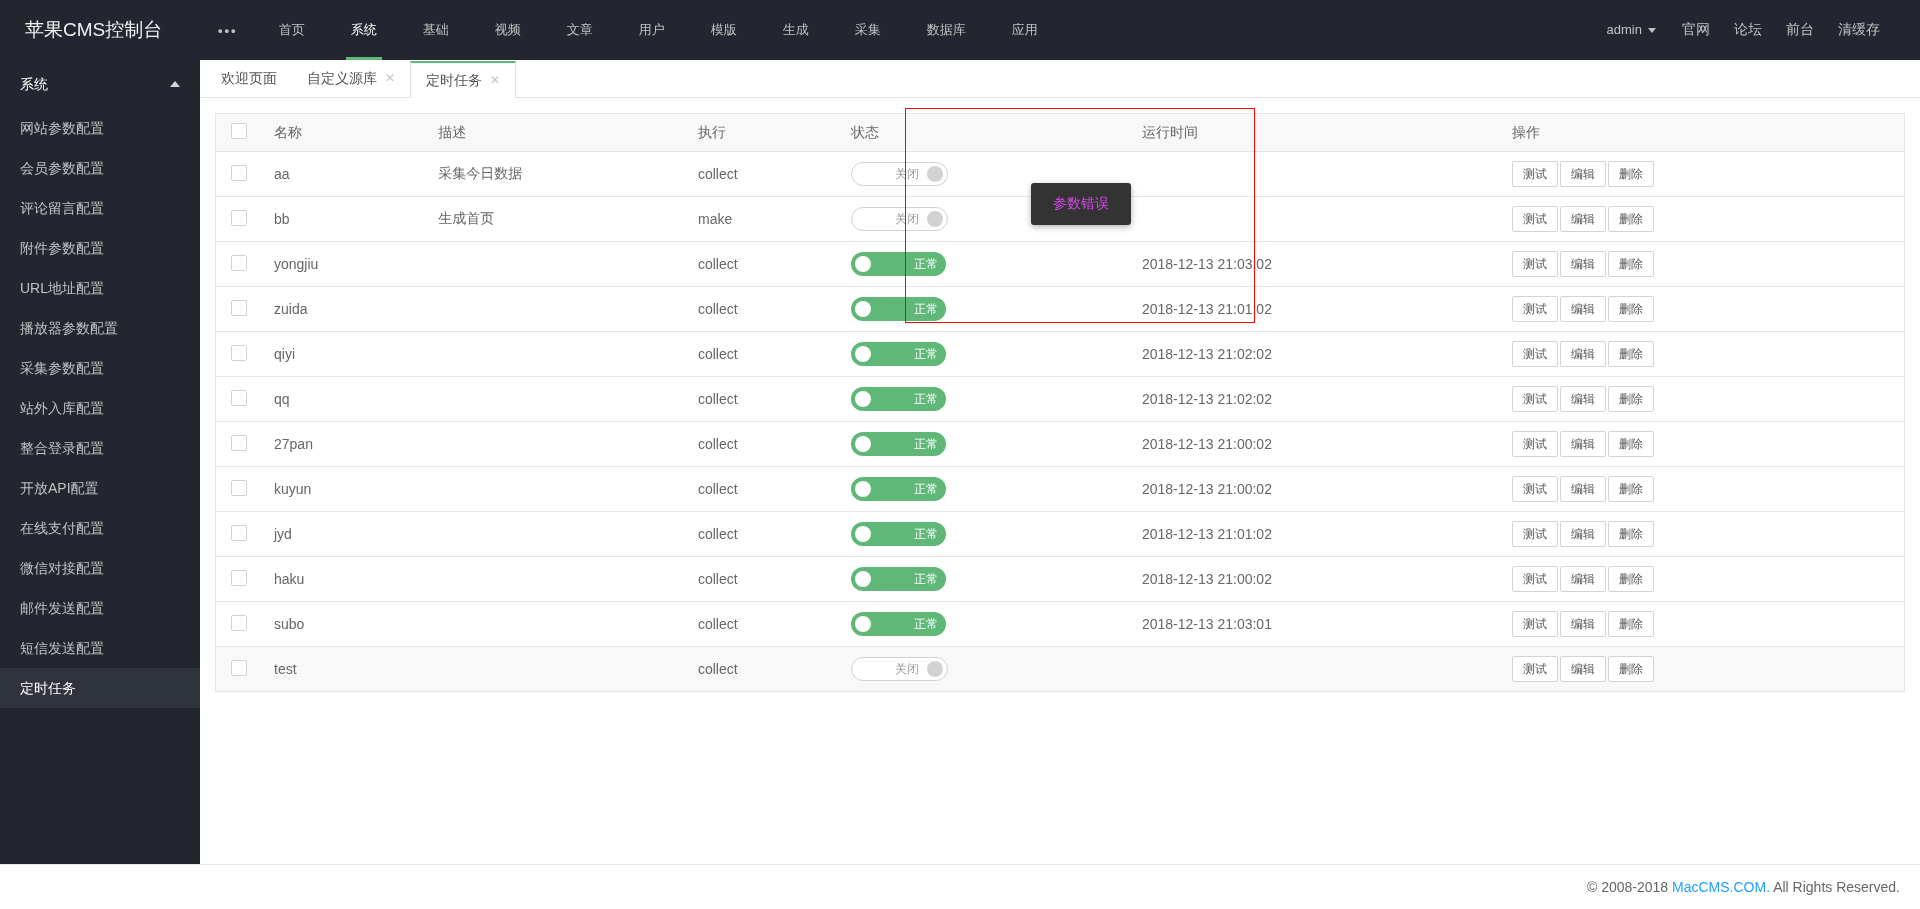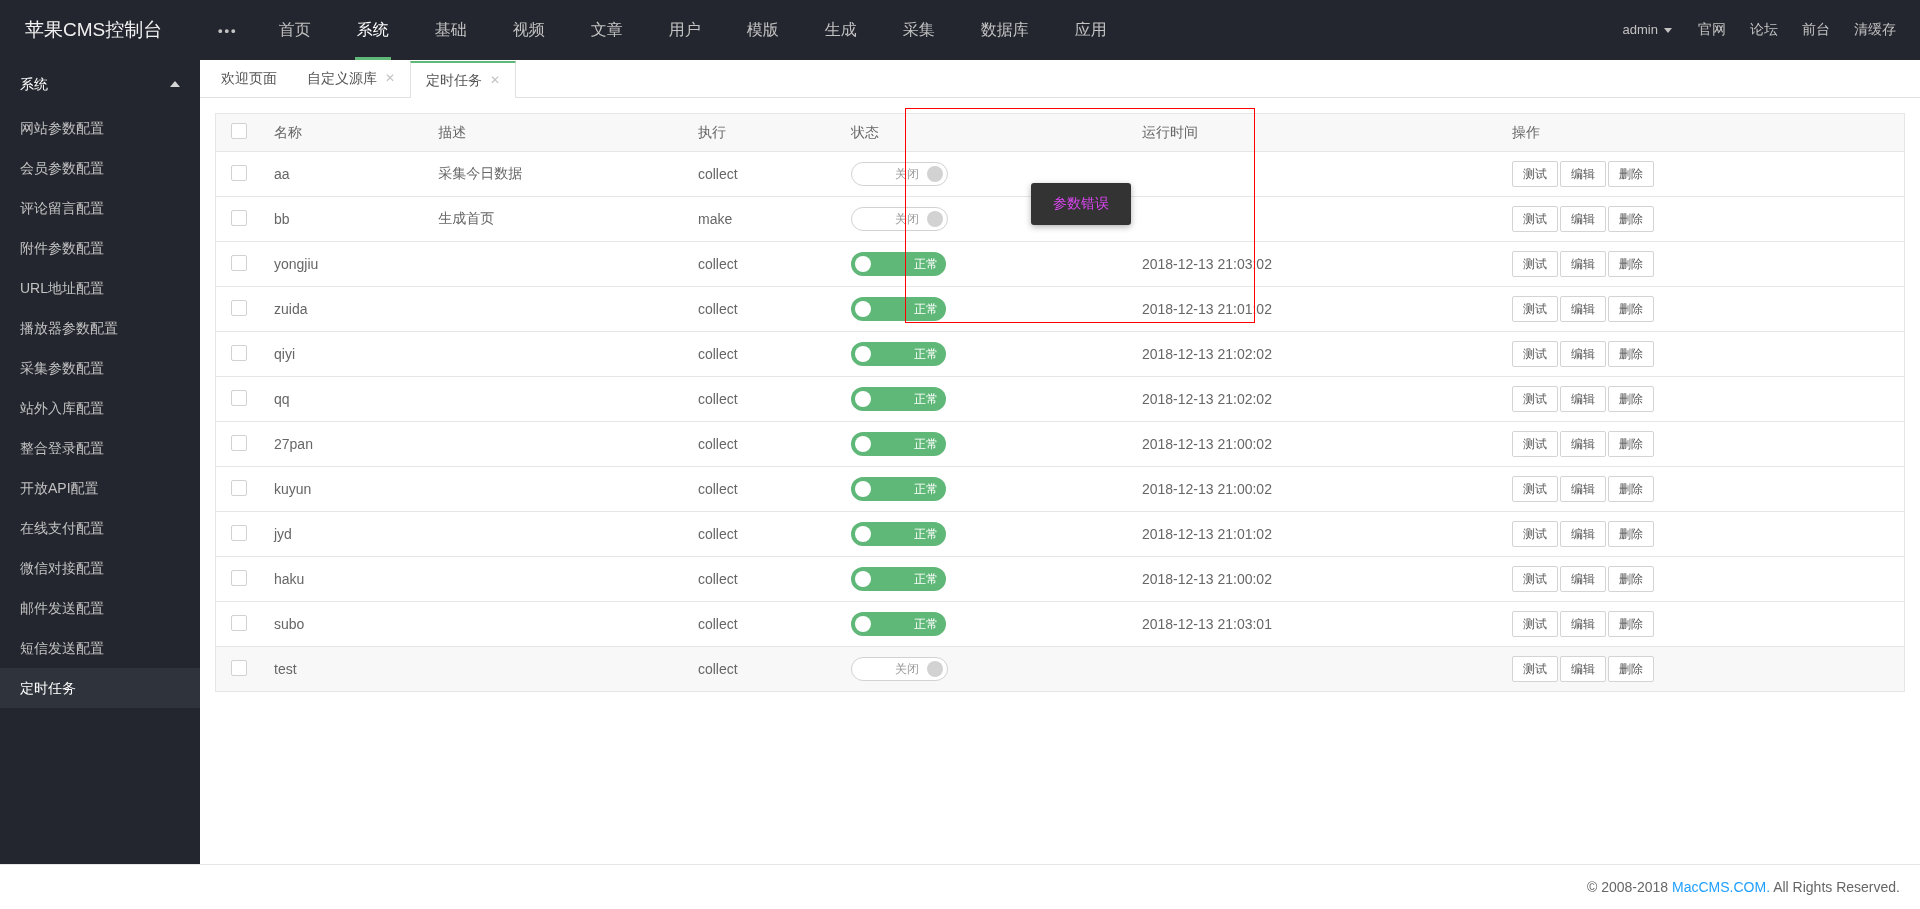--- a/index.html
+++ b/index.html
@@ -2,24 +2,24 @@
 <html><head>
   <meta charset="utf-8">
   <style>
     * { margin: 0; padding: 0; box-sizing: border-box; }
     body { font-family: "Microsoft YaHei", Arial, sans-serif; font-size: 13px; color: #333; background: #f1f2f3; overflow: hidden; }
     
     .topbar { height: 60px; background: #23262E; color: #c2c2c2; display: flex; align-items: center; }
     .logo { width: 200px; padding-left: 25px; font-size: 19px; color: #f0f0f0; }
     .top-more { padding: 0 18px; cursor: pointer; letter-spacing: 2px; font-weight: bold; }
     .top-nav { display: flex; flex: 1; }
-    .top-nav-item { padding: 0 23px; height: 60px; line-height: 60px; cursor: pointer; font-size: 16px; color: #c2c2c2; position: relative; }
+    .top-nav-item { padding: 0 23px; height: 60px; line-height: 60px; cursor: pointer; font-size: 13px; color: #c2c2c2; position: relative; }
     .top-nav-item.active { color: #fff; }
     .top-nav-item.active::after { content: ''; position: absolute; left: 50%; transform: translateX(-50%); bottom: 0; width: 36px; height: 3px; background: #5FB878; }
-    .top-right { display: flex; align-items: center; padding-right: 12px; }
+    .top-right { display: flex; align-items: center; padding-right: 28px; }
     .admin-drop { padding: 0 14px; height: 60px; line-height: 60px; cursor: pointer; display: flex; align-items: center; gap: 6px; }
     .caret-down { width: 0; height: 0; border-left: 4px solid transparent; border-right: 4px solid transparent; border-top: 5px solid #c2c2c2; }
     .top-link { padding: 0 12px; cursor: pointer; font-size: 14px; }
     
     .main-wrap { display: flex; height: calc(100vh - 105px); }
     
     .sidebar { width: 200px; background: #23262E; color: #c2c2c2; overflow-y: auto; }
     .side-head { height: 48px; line-height: 48px; padding: 0 20px; font-size: 14px; color: #fff; display: flex; justify-content: space-between; align-items: center; cursor: pointer; }
     .arrow-up { width: 0; height: 0; border-left: 5px solid transparent; border-right: 5px solid transparent; border-bottom: 6px solid #d6d6d6; }
     .side-item { height: 40px; line-height: 40px; padding-left: 20px; cursor: pointer; font-size: 14px; }

